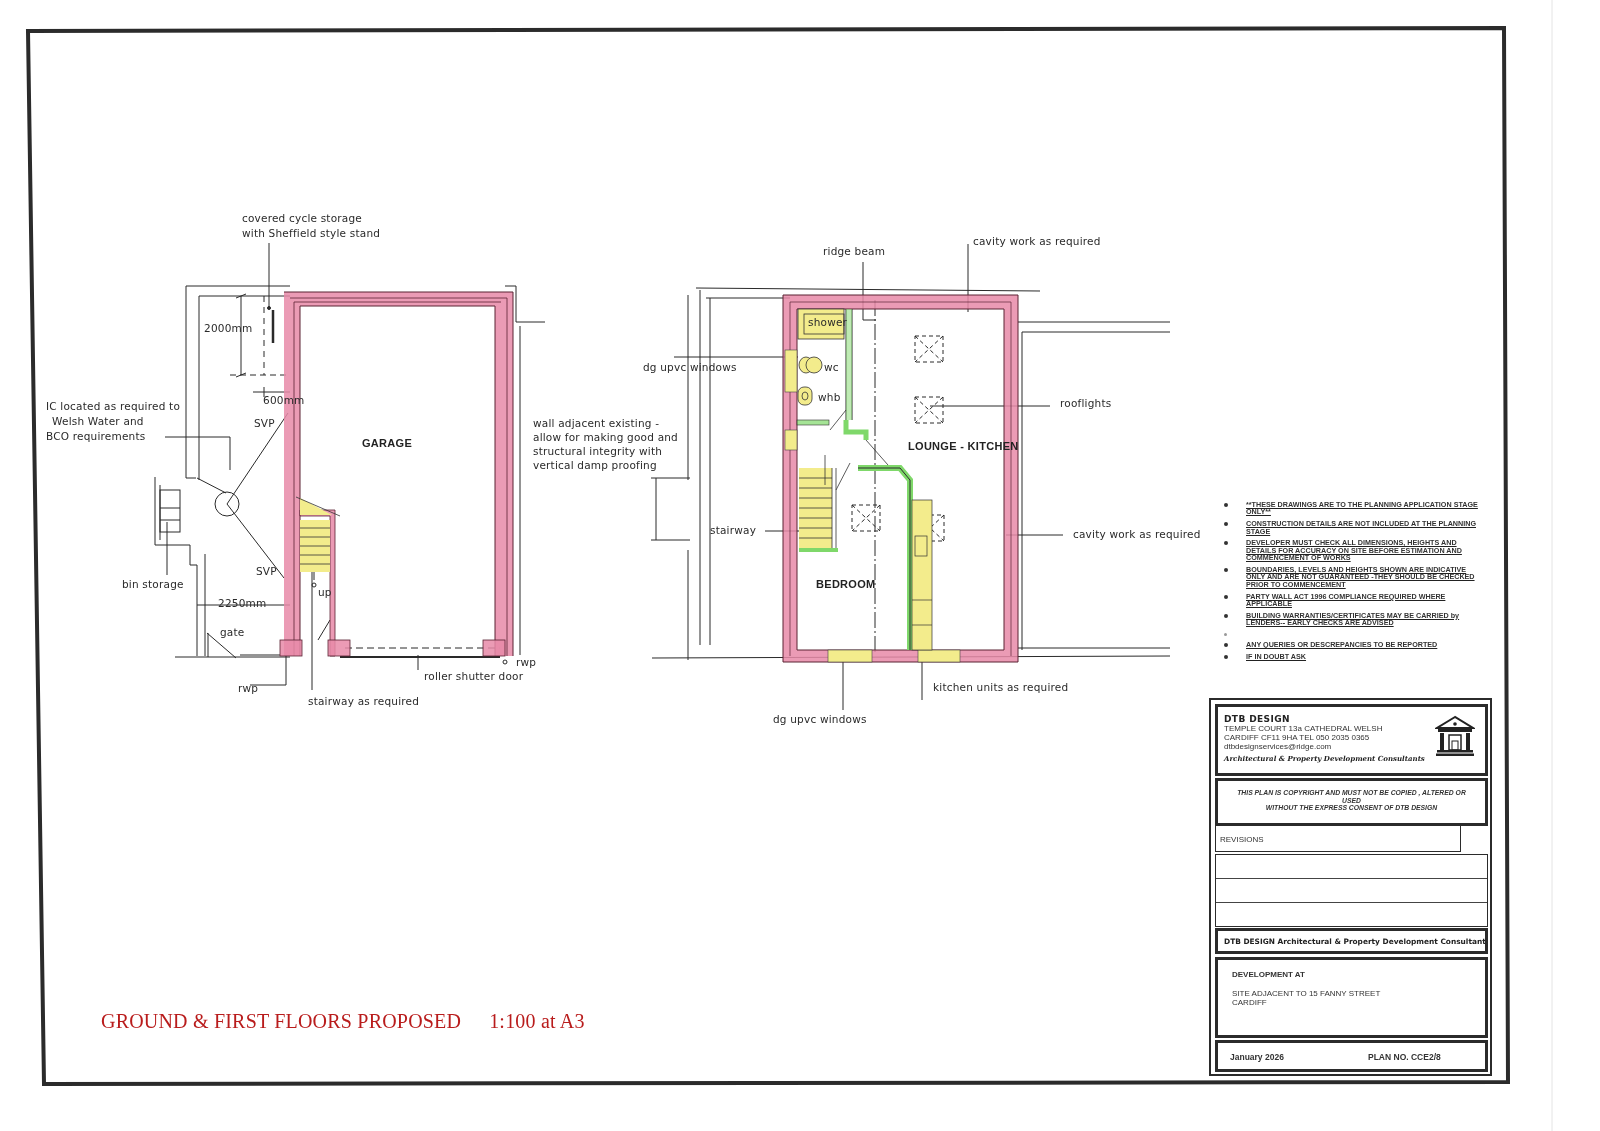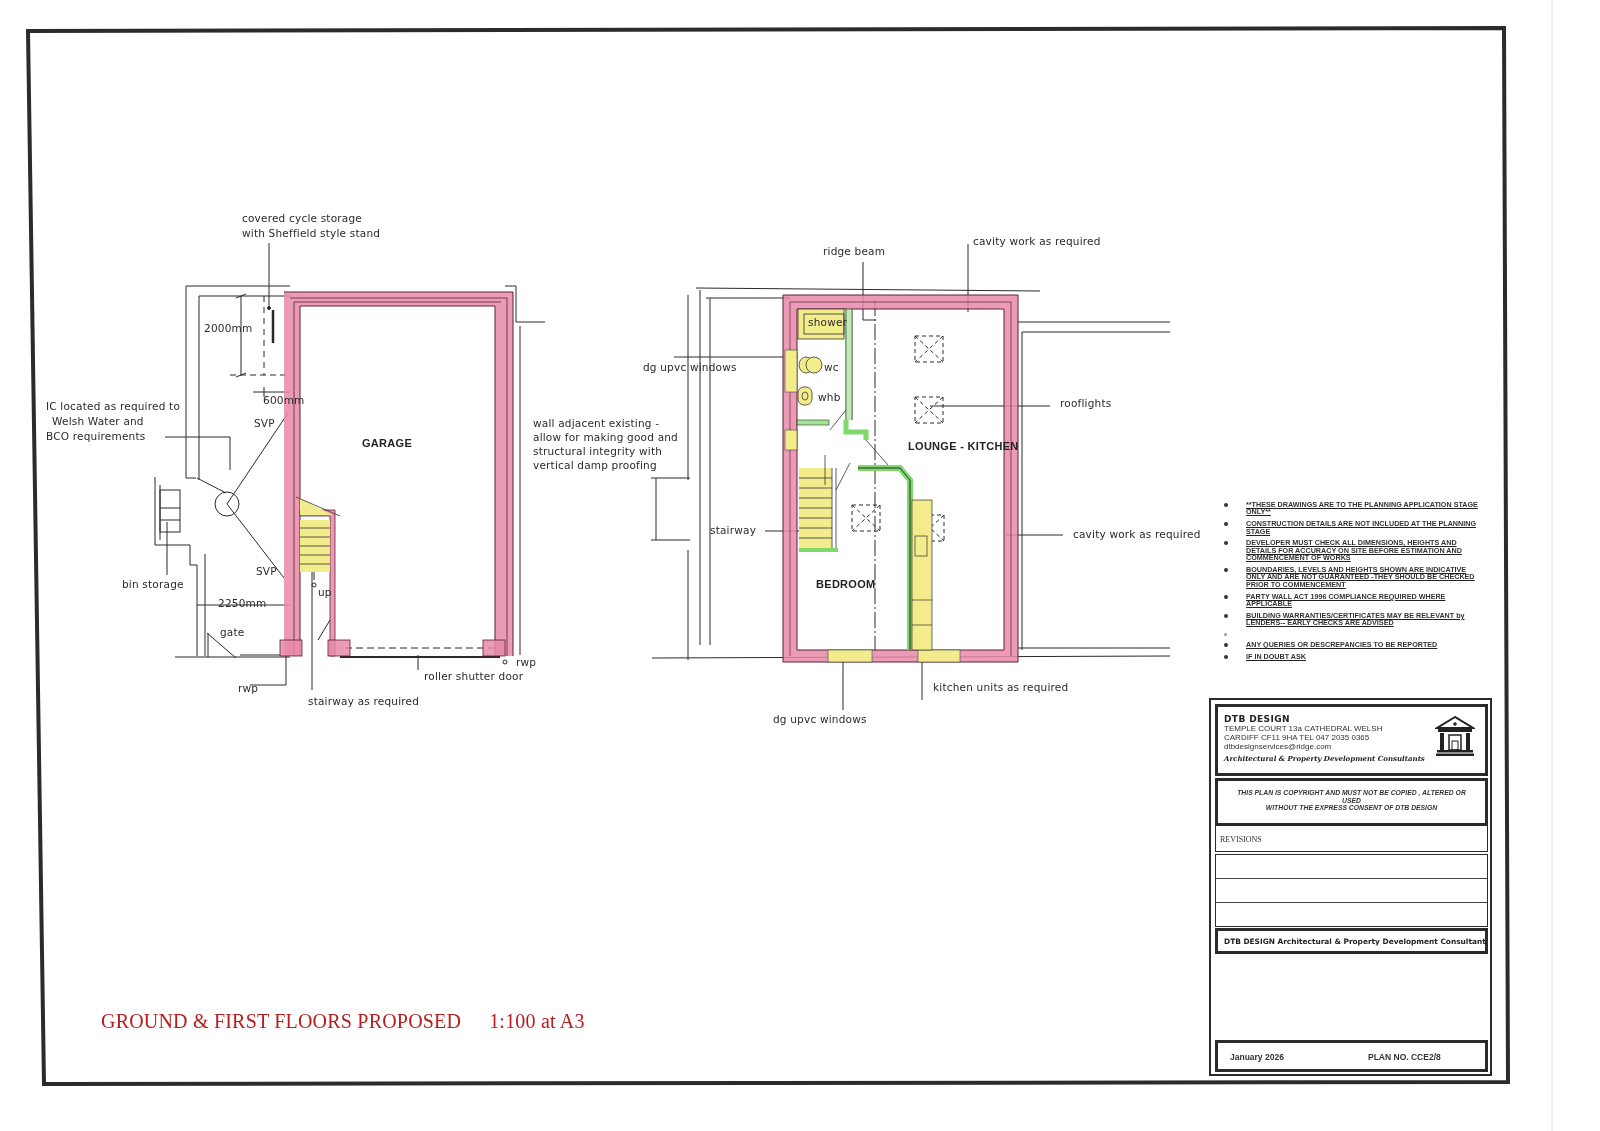--- a/index.html
+++ b/index.html
@@ -23,21 +23,21 @@
   
   .tb { position: absolute; border: 3px solid #2b2b2b; box-sizing: border-box; background: #fff; }
   .tb.thin { border-width: 1.5px; }
   .firm { left: 1215px; top: 704px; width: 273px; height: 72px; padding: 7px 6px; }
   .firm .name { font-family: "DejaVu Sans", sans-serif; font-weight: bold; font-size: 9px; letter-spacing: 0.4px; color: #222; }
   .firm .line { font-family: "Liberation Sans", sans-serif; font-size: 8px; line-height: 9px; color: #333; }
   .firm .tag { font-family: "DejaVu Serif", serif; font-size: 7px; font-weight: bold; font-style: italic; color: #222; margin-top: 3px; }
   .firm .building { position: absolute; right: 10px; top: 8px; width: 40px; height: 42px; }
   .copy { left: 1215px; top: 778px; width: 273px; height: 48px; padding: 8px 10px; text-align: center;
           font-family: "Liberation Sans", sans-serif; font-size: 6.8px; line-height: 7.6px; font-style: italic; font-weight: bold; color: #333; }
-  .revh { left: 1215px; top: 825px; width: 273px; height: 27px; padding: 9px 4px; font-family: Liberation Serif, serif; font-size: 8px; color: #333; }
+  .revh { left: 1215px; top: 825px; width: 246px; height: 27px; padding: 9px 4px; font-family: Liberation Sans, sans-serif; font-size: 8px; color: #333; }
   .revrows { left: 1215px; top: 854px; width: 273px; height: 73px; }
   .revrow { height: 23px; border-bottom: 1px solid #444; }
   .revrow:last-child { border-bottom: none; }
   .firmbar { left: 1215px; top: 928px; width: 273px; height: 26px; padding: 6px 6px;
              font-family: "DejaVu Sans", sans-serif; font-size: 7.4px; font-weight: bold; color: #222; white-space: nowrap; overflow: hidden; }
   .dev { left: 1215px; top: 957px; width: 273px; height: 81px; padding: 10px 14px; font-family: "Liberation Sans", sans-serif; font-size: 8px; color: #333; }
   .dev .lbl { font-weight: bold; margin-bottom: 10px; }
   .dev .addr { line-height: 9px; }
   .datebar { left: 1215px; top: 1040px; width: 273px; height: 32px; padding: 9px 12px; font-family: "Liberation Sans", sans-serif;
              font-size: 8.5px; font-weight: bold; color: #333; }
@@ -278,30 +278,30 @@
 <div class="plan-title">
   <span>GROUND &amp; FIRST FLOORS PROPOSED</span><span class="scale">1:100 at A3</span>
 </div>
 
 <div class="notes">
   <div class="note"><span class="dot"></span><span>**THESE DRAWINGS ARE TO THE PLANNING APPLICATION STAGE ONLY**</span></div>
   <div class="note"><span class="dot"></span><span>CONSTRUCTION DETAILS ARE NOT INCLUDED AT THE PLANNING STAGE</span></div>
   <div class="note"><span class="dot"></span><span>DEVELOPER MUST CHECK ALL DIMENSIONS, HEIGHTS AND DETAILS FOR ACCURACY ON SITE BEFORE ESTIMATION AND COMMENCEMENT OF WORKS</span></div>
   <div class="note"><span class="dot"></span><span>BOUNDARIES, LEVELS AND HEIGHTS SHOWN ARE INDICATIVE ONLY AND ARE NOT GUARANTEED -THEY SHOULD BE CHECKED PRIOR TO COMMENCEMENT</span></div>
   <div class="note"><span class="dot"></span><span>PARTY WALL ACT 1996 COMPLIANCE REQUIRED WHERE APPLICABLE</span></div>
-  <div class="note mixed"><span class="dot"></span><span>BUILDING WARRANTIES/CERTIFICATES MAY BE RELEVANT by LENDERS-- EARLY CHECKS ARE ADVISED</span></div>
+  <div class="note mixed"><span class="dot"></span><span>BUILDING WARRANTIES/CERTIFICATES MAY BE CARRIED by LENDERS-- EARLY CHECKS ARE ADVISED</span></div>
   <div class="note" style="height:6px"><span class="dot" style="width:3px;height:3px;background:#999"></span><span></span></div>
   <div class="note"><span class="dot"></span><span>ANY QUERIES OR DESCREPANCIES TO BE REPORTED</span></div>
   <div class="note"><span class="dot"></span><span>IF IN DOUBT ASK</span></div>
 </div>
 
 <div class="tb firm">
   <div class="name">DTB DESIGN</div>
   <div class="line">TEMPLE COURT  13a CATHEDRAL WELSH</div>
-  <div class="line">CARDIFF CF11 9HA   TEL 047 2035 0365</div>
+  <div class="line">CARDIFF CF11 9HA   TEL 050 2035 0365</div>
   <div class="line">dtbdesignservices@ridge.com</div>
   <div class="tag">Architectural &amp; Property Development Consultants</div>
   <svg class="building" viewBox="0 0 40 42">
     <polygon points="20,2 2,13 38,13" fill="none" stroke="#222" stroke-width="2"></polygon>
     <circle cx="20" cy="9" r="1.8" fill="#222"></circle>
     <rect x="3" y="14" width="34" height="3" fill="#222"></rect>
     <rect x="5" y="18" width="4" height="17" fill="#222"></rect>
     <rect x="31" y="18" width="4" height="17" fill="#222"></rect>
     <rect x="14" y="20" width="12" height="15" fill="none" stroke="#222" stroke-width="1.5"></rect>
     <rect x="17" y="26" width="6" height="9" fill="none" stroke="#222" stroke-width="1"></rect>
@@ -322,20 +322,25 @@
 <div class="tb thin revrows">
   <div class="revrow"></div>
   <div class="revrow"></div>
   <div class="revrow"></div>
 </div>
 
 <div class="tb firmbar">
   <span>DTB DESIGN Architectural &amp; Property Development Consultants</span>
 </div>
 
+<div class="tb dev">
+  <div class="lbl">DEVELOPMENT AT</div>
+  <div class="addr">SITE ADJACENT TO 15 FANNY STREET</div>
+  <div class="addr">CARDIFF</div>
+</div>
 
 <div class="tb datebar">
   <span>January 2026</span>
   <span class="planno">PLAN NO. CCE2/8</span>
 </div>
 
 
 <div style="position:absolute;left:1209px;top:698px;width:283px;height:378px;border:2.5px solid #2b2b2b;box-sizing:border-box;pointer-events:none;"></div>
 </div>
 

